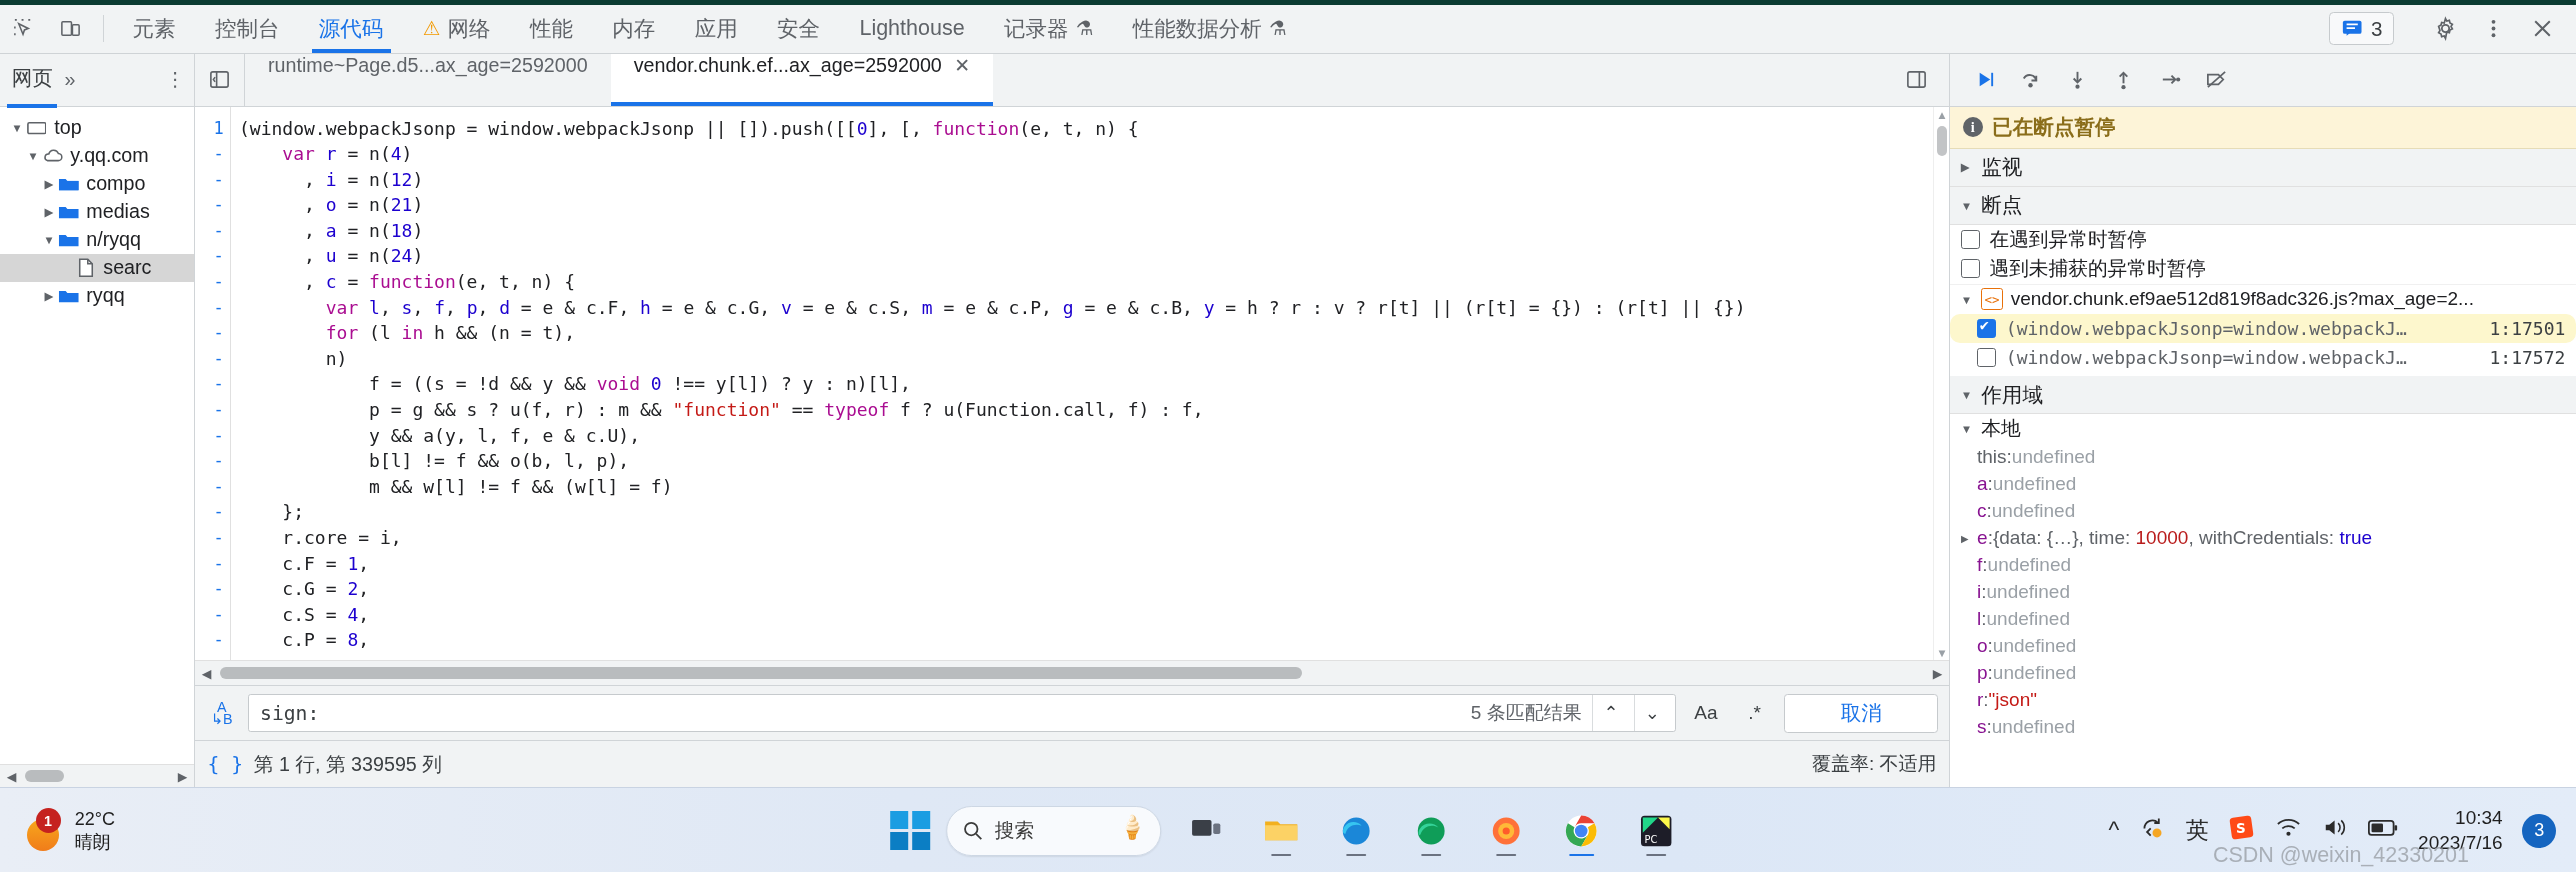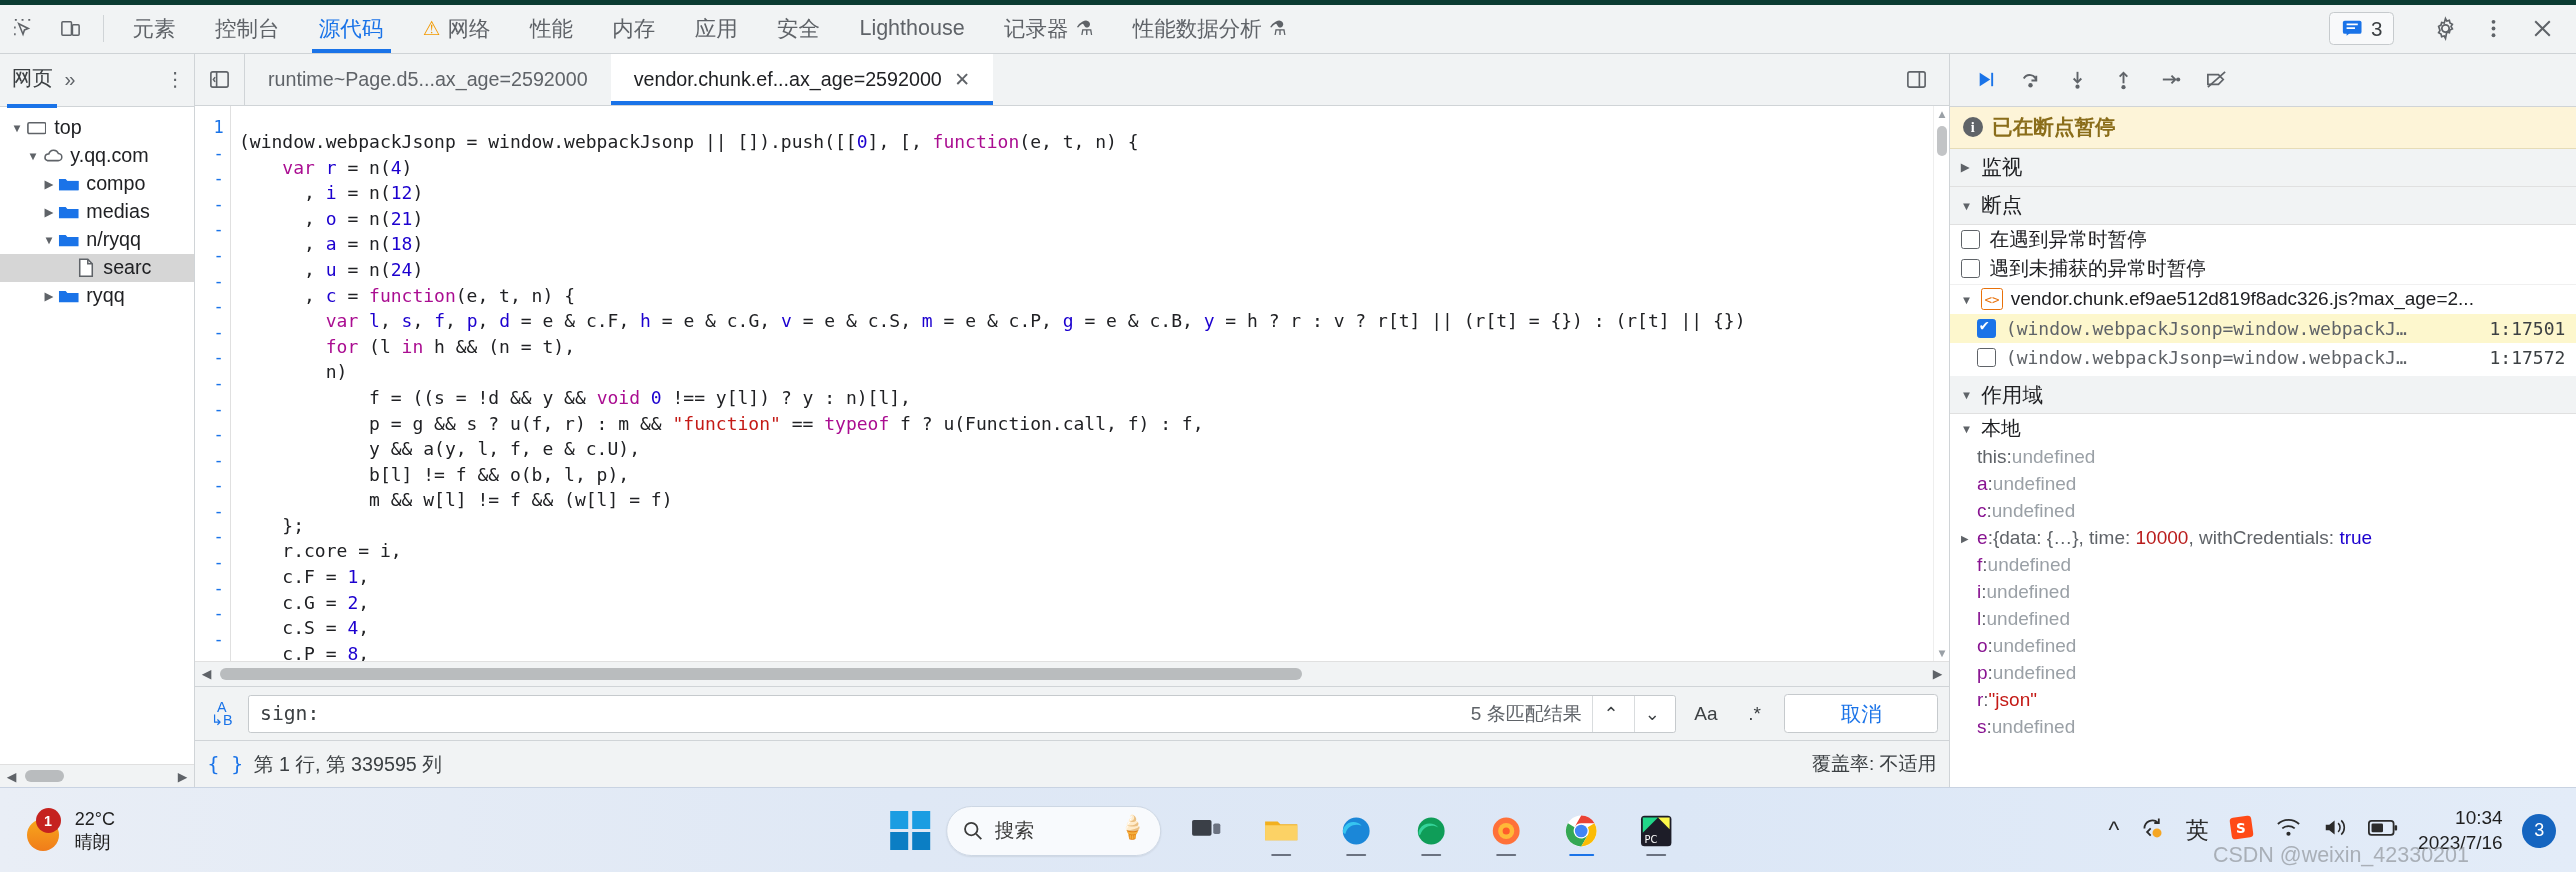--- a/index.html
+++ b/index.html
@@ -68,37 +68,37 @@
   .ico { width:23px; flex:0 0 auto; display:flex; align-items:center; justify-content:center; }
 
   
   .editor-col { flex:1 1 auto; display:flex; flex-direction:column; min-width:0; border-right:0.9px solid #d0d4d7; }
   .file-tabs {
     height:53px; background:#f1f3f4; display:flex; align-items:stretch;
     border-bottom:0.9px solid #d0d4d7; position:relative;
   }
   .ft-side-btn { width:50px; display:flex; align-items:center; justify-content:center; color:#5f6368; border-right:0.9px solid #d0d4d7;}
   .ftab {
-    display:flex; align-items:center; gap:12.5px; padding:0 23px; font-size:19.7px;
+    display:flex; align-items:flex-start; gap:12.5px; padding:0 23px; font-size:19.7px;
     color:#5f6368; position:relative; white-space:nowrap;
   }
   .ftab.active { background:#fff; color:#202124; }
   .ftab.active:after { content:""; position:absolute; left:0; right:0; bottom:0; height:3.6px; background:#1a73e8; }
   .ftab .x { font-size:19px; color:#5f6368; }
   .ft-right { margin-left:auto; display:flex; align-items:center; padding-right:10.7px; }
 
   .code-wrap { flex:1 1 auto; display:flex; position:relative; min-height:0; background:#fff; overflow:hidden; }
   .gutter {
     width:36px; flex:0 0 auto; text-align:right; padding-top:9px;
     font-family:"DejaVu Sans Mono", monospace; font-size:17px; color:#1a73e8;
     background:#fff; border-right:0.9px solid #e0e0e0; user-select:none;
   }
   .gline { height:25.6px; line-height:25.6px; padding-right:6.3px; }
   .code {
-    flex:1 1 auto; padding-top:23px; font-family:"DejaVu Sans Mono", monospace;
+    flex:1 1 auto; padding-top:9px; font-family:"DejaVu Sans Mono", monospace;
     font-size:18px; color:#202124; white-space:pre; overflow:hidden; padding-left:8px;
   }
   .cline { height:25.6px; line-height:25.6px; }
   .num  { color:#1c00cf; }
   .str  { color:#c41a16; }
   .fn   { color:#aa0d91; }
   .vr   { color:#1c00cf; }
 
   .v-scroll { position:absolute; right:0; top:0; width:16px; bottom:0; background:#fff; border-left:0.9px solid #eee; }
   .v-thumb { position:absolute; top:5.4px; left:2.7px; width:10.7px; height:30px; background:#c2c4c6; border-radius:5.4px; }
@@ -166,21 +166,21 @@
     display:flex; align-items:center; gap:8px; height:30px; padding:0 10.7px;
     font-size:19px; color:#202124; border-top:0.9px solid #f0f0f0; white-space:nowrap; overflow:hidden;
   }
   .jsicon {
     width:21.5px; height:21.5px; border:1.8px solid #e8710a; border-radius:2.7px; color:#e8710a;
     font-size:12.5px; display:flex; align-items:center; justify-content:center; flex:0 0 auto;
     font-family:"DejaVu Sans Mono", monospace;
   }
   .bp-item {
     display:flex; align-items:center; gap:9.8px; height:29.5px; padding:0 10.7px 0 27px;
-    font-family:"DejaVu Sans Mono", monospace; font-size:18px; color:#5f6368; white-space:nowrap;
+    font-family:"DejaVu Sans Mono", monospace; font-size:18px; color:#5f6368; white-space:nowrap;border-radius:10px;
   }
   .bp-item.hl { background:#fdf7cd; }
   .bp-loc { margin-left:auto; color:#3c4043; font-size:18px; font-family:"DejaVu Sans Mono", monospace;}
   .scope-list { font-family:Liberation Sans, sans-serif; font-size:19px; overflow:hidden; flex:1; }
   .scope-sub { display:flex; align-items:center; gap:8px; height:29.5px; padding:0 10.7px; font-family:"Liberation Sans",sans-serif; font-size:19.7px; color:#202124;}
   .sv { display:flex; align-items:center; height:27px; padding-left:27px; white-space:nowrap; }
   .sv .tw { width:14.3px; color:#5f6368; font-size:9.8px; margin-left:-16px; margin-right:1.8px;}
   .sv-name { color:#881391; }
   .sv-name.plain { color:#5f6368; }
   .sv-val { color:#9aa0a6; }

